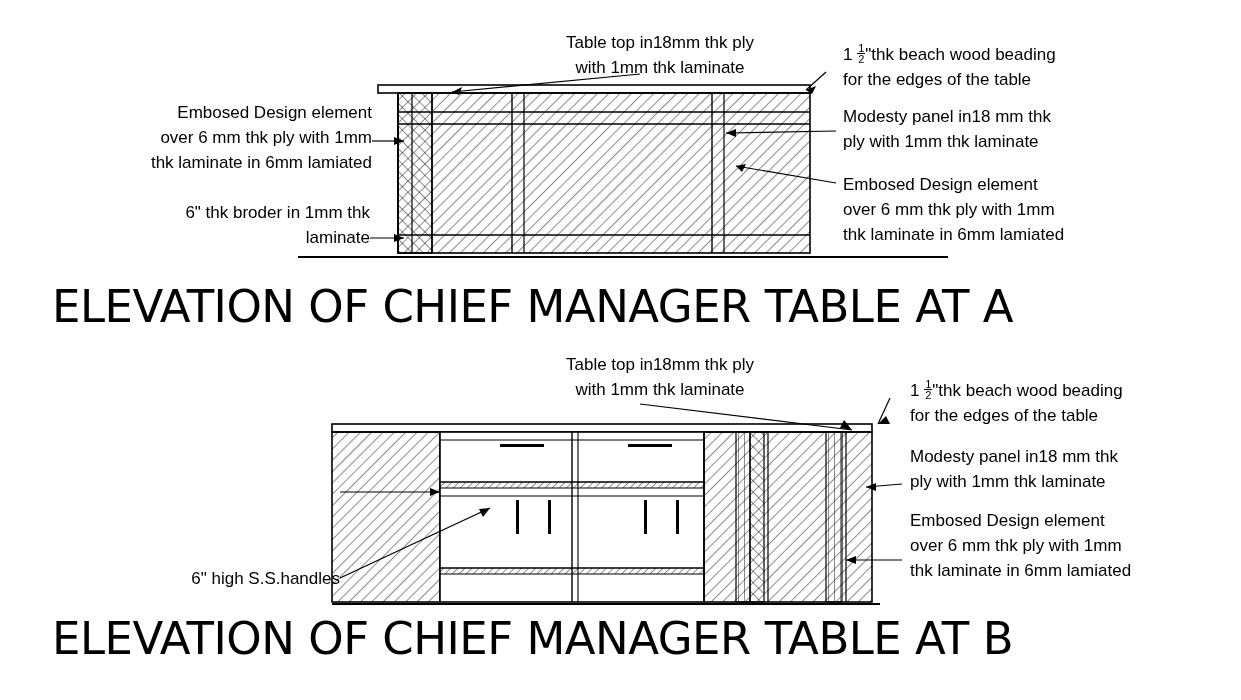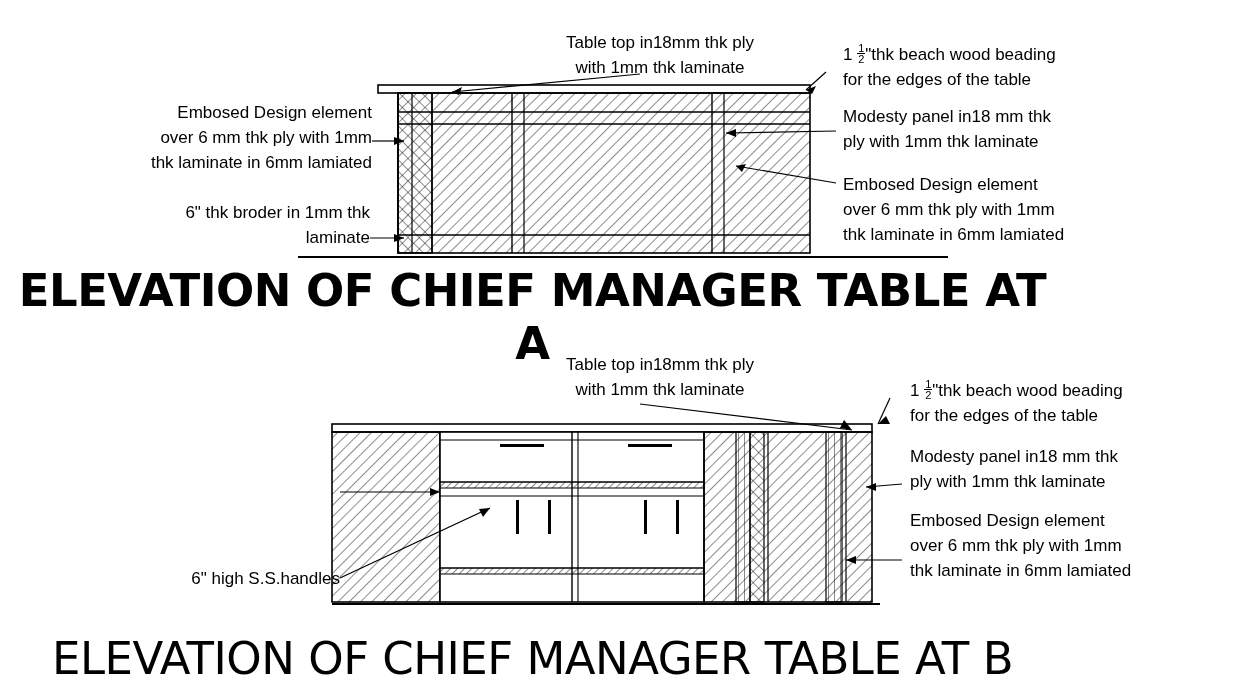--- a/index.html
+++ b/index.html
@@ -184,33 +184,33 @@
   <div class="note right" style="left:40px; top:200px; width:330px;">6" thk broder in  1mm thk
 laminate</div>
 
   <div class="note left" style="left:843px; top:104px; width:350px;">Modesty panel in18 mm thk
 ply with 1mm thk laminate</div>
 
   <div class="note left" style="left:843px; top:172px; width:360px;">Embosed Design element
 over 6 mm thk ply with 1mm
 thk laminate in 6mm lamiated</div>
 
-  <div class="title" style="top:264px;font-weight:bold;">ELEVATION OF CHIEF MANAGER TABLE AT A</div>
+  <div class="title" style="top:280px;">ELEVATION OF CHIEF MANAGER TABLE AT A</div>
 
   <div class="note center" style="left:520px; top:352px; width:280px;">Table top in18mm thk ply
 with 1mm thk laminate</div>
 
   <div class="note left" style="left:910px; top:378px; width:330px;"><span>1 </span><span class="frac"><span class="num">1</span><span class="den">2</span></span><span>"thk beach wood beading
 for the edges of the table</span></div>
 
 
   <div class="note right" style="left:10px; top:566px; width:330px;">6" high S.S.handles</div>
 
   <div class="note left" style="left:910px; top:444px; width:330px;">Modesty panel in18 mm thk
 ply with 1mm thk laminate</div>
 
   <div class="note left" style="left:910px; top:508px; width:330px;">Embosed Design element
 over 6 mm thk ply with 1mm
 thk laminate in 6mm lamiated</div>
 
-  <div class="title" style="top:612px;margin-top:20px;">ELEVATION OF CHIEF MANAGER TABLE AT B</div>
+  <div class="title" style="top:612px;">ELEVATION OF CHIEF MANAGER TABLE AT B</div>
 
 </div>
 
 </body></html>

